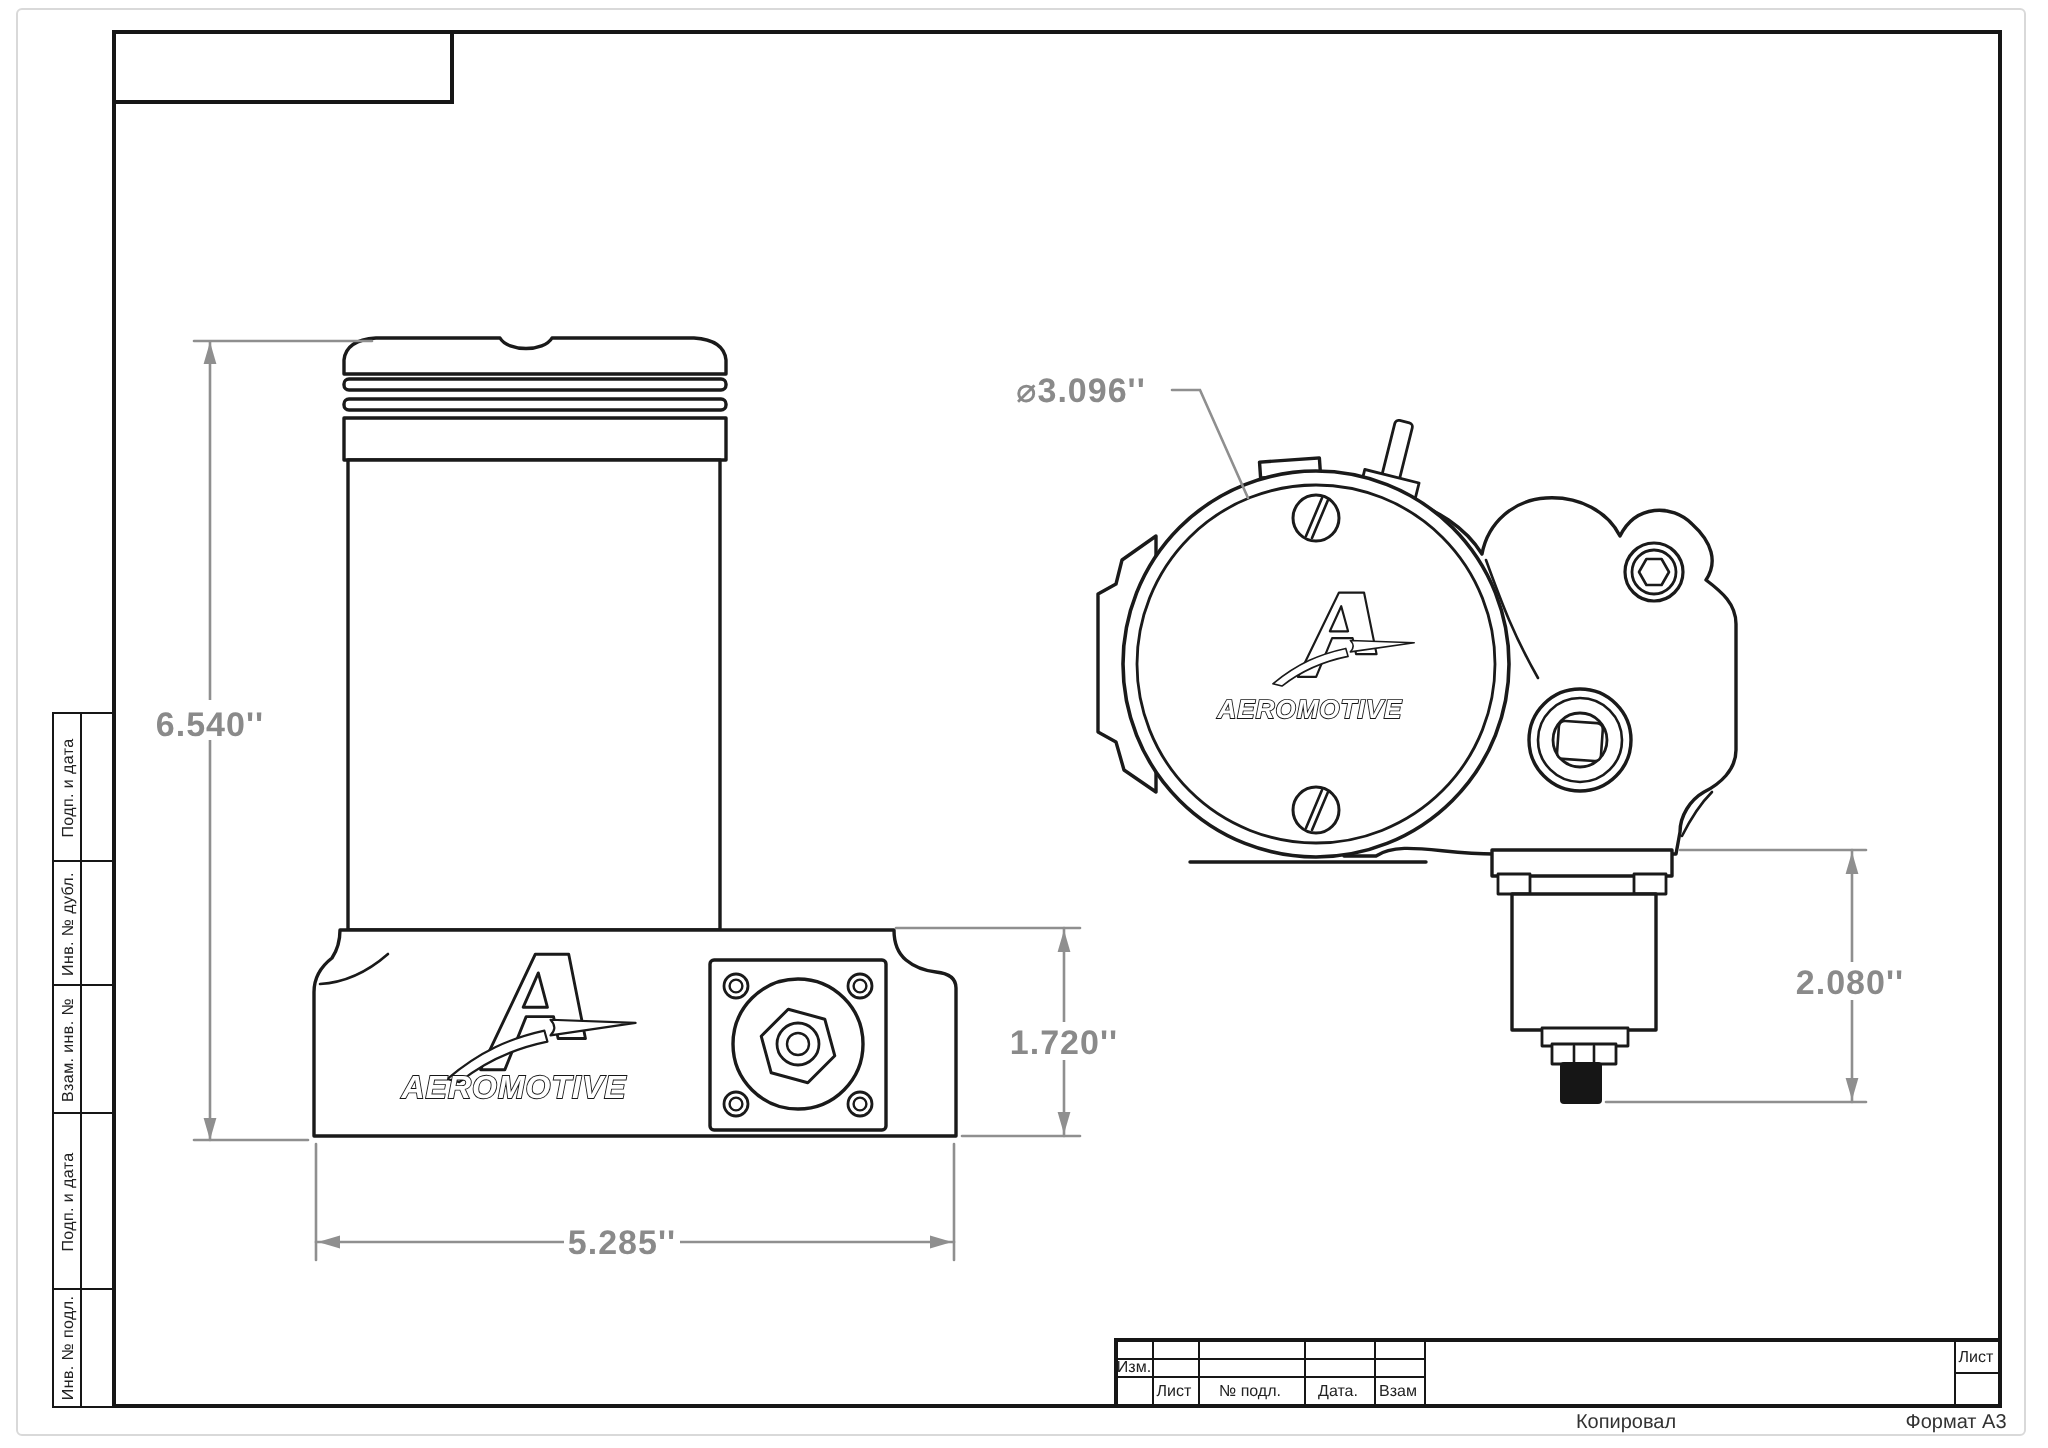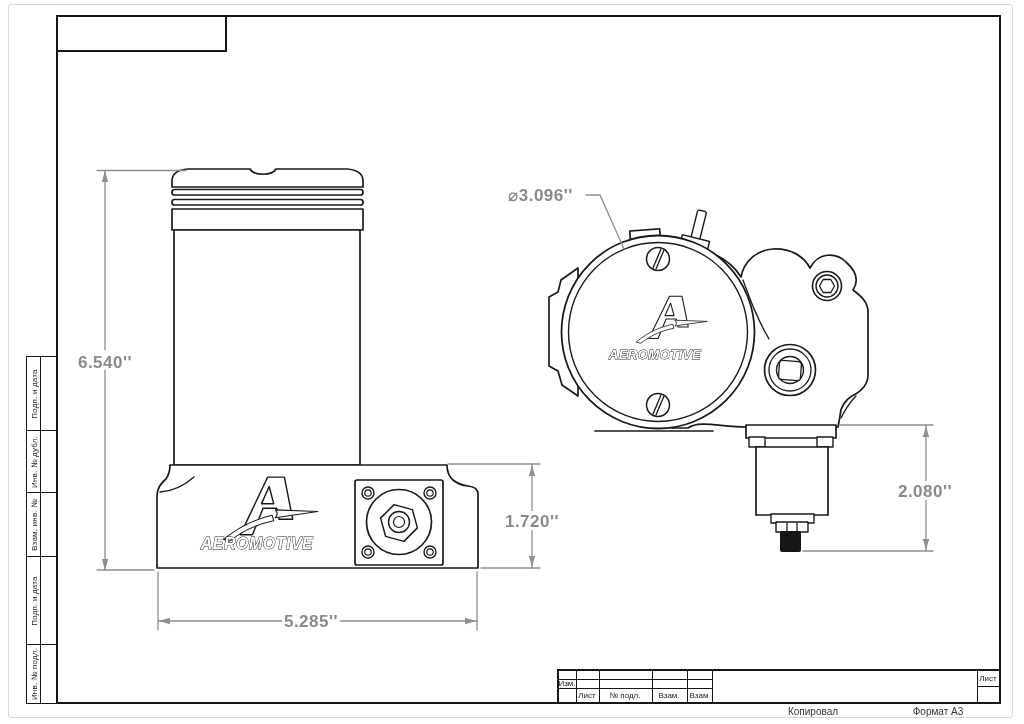--- a/index.html
+++ b/index.html
@@ -81,27 +81,27 @@
     <div class="tb-v" style="left:93px"></div>
     <div class="tb-v" style="left:128px"></div>
     <div class="tb-v" style="left:153px"></div>
     <div class="tb-v" style="left:418px"></div>
     <div class="tb-h" style="left:0;width:153px;top:8px"></div>
     <div class="tb-h" style="left:0;width:153px;top:17px"></div>
     <div class="tb-h" style="left:418px;width:22px;top:15px"></div>
     <div class="tb-lbl" style="left:8px;top:8px">Изм.</div>
     <div class="tb-lbl" style="left:28px;top:20px">Лист</div>
     <div class="tb-lbl" style="left:66px;top:20px">№ подл.</div>
-    <div class="tb-lbl" style="left:110px;top:20px">Взам.</div>
+    <div class="tb-lbl" style="left:110px;top:20px">Дата.</div>
     <div class="tb-lbl" style="left:140px;top:20px">Взам</div>
     <div class="tb-lbl" style="left:429px;top:3px">Лист</div>
   </div>
 
   <div class="footer-label" style="left:791px;top:706px">Копировал</div>
-  <div class="footer-label" style="left:916px;top:706px">Формат A3</div>
+  <div class="footer-label" style="left:956px;top:706px">Формат A3</div>
 
   <svg class="drawing" width="1024" height="724" viewBox="0 0 1024 724">
     <defs>
       <g id="logoA">
         <path class="ln" style="stroke-width:1.9" fill-rule="evenodd" d="M28,78 L64,4 L86,4 L97,58 L79,58 L76,44 L58,44 L44,78 Z M66,16 L72,38 L56,38 Z"></path>
         <path class="ln" style="stroke-width:1.4" d="M74,46 L130,48 L74,56 Q79,51 74,46 Z"></path>
         <path class="ln" style="stroke-width:1.4" d="M6,84 C28,66 47,58 70,53 L72,60 C52,64 32,72 14,86 Z"></path>
       </g>
     </defs>
 

